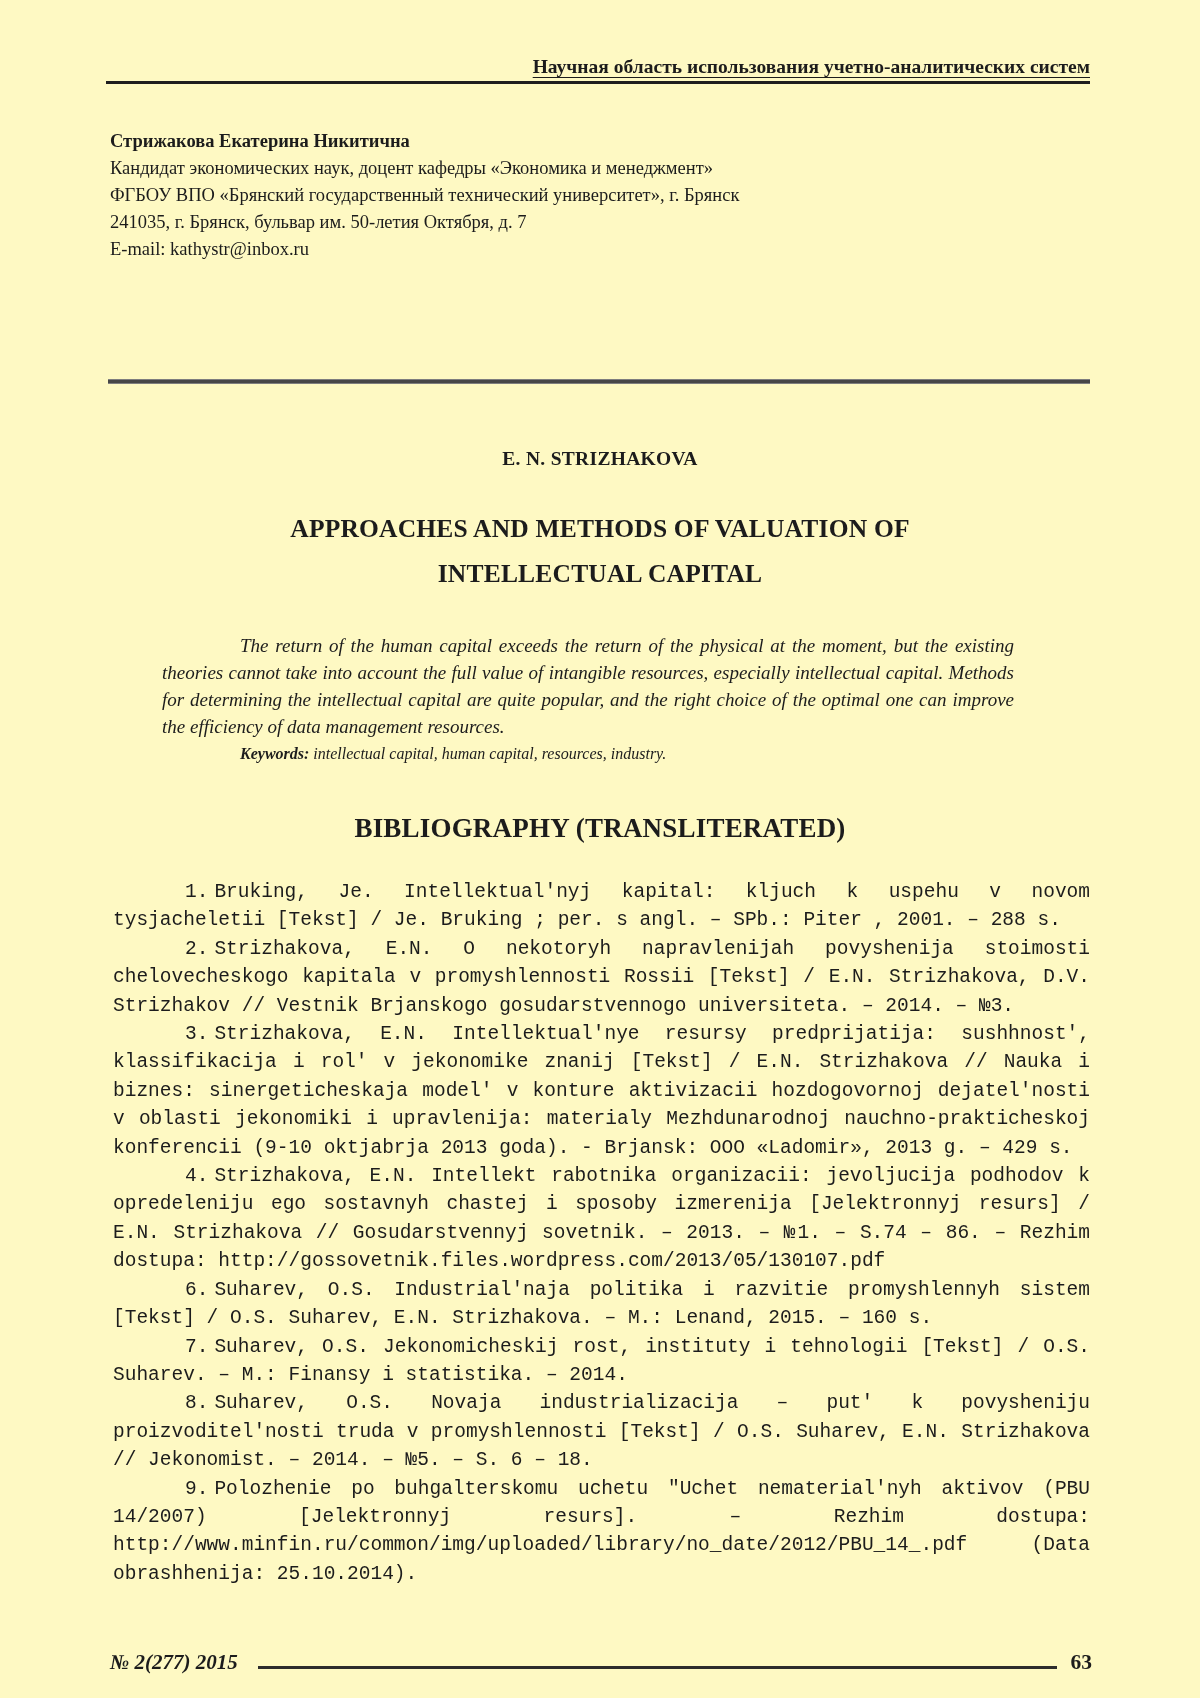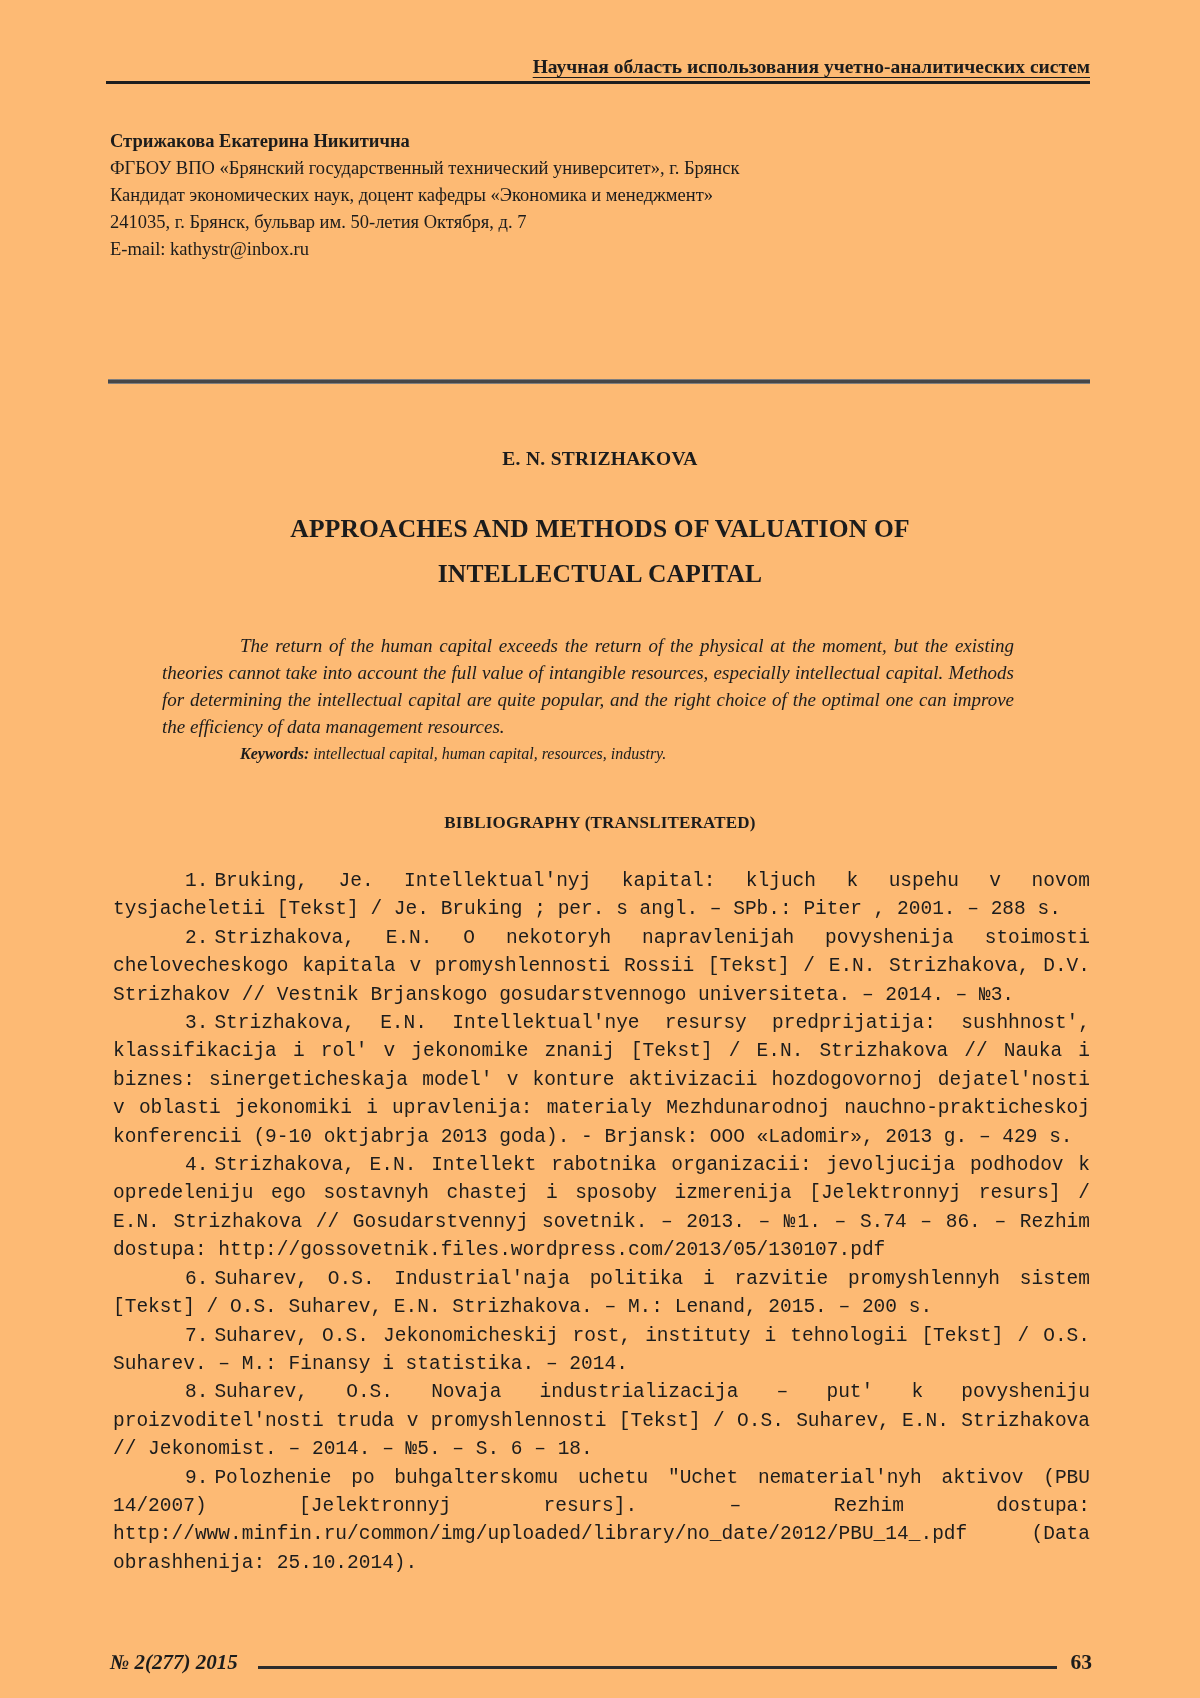--- a/index.html
+++ b/index.html
@@ -6,21 +6,21 @@
   body {
     width: 1200px;
     background: #ffffff;
     font-family: "Liberation Serif", "DejaVu Serif", serif;
     color: #1c1c1c;
   }
   .page {
     position: relative;
     width: 1200px;
     height: 1698px;
-    background: #fdba74;
+    background: #fef9c3;
     overflow: hidden;
   }
 
   
   .running-head {
     margin: 56px 110px 0 106px;
     text-align: right;
     font-weight: bold;
     font-size: 19.5px;
     border-bottom: 3px solid #1e1e1e;
@@ -78,21 +78,21 @@
     font-size: 16px;
     line-height: 27px;
     text-indent: 78px;
   }
   .keywords .kw-label { font-weight: bold; }
 
   .bib-heading {
     margin: 46px 110px 0 110px;
     text-align: center;
     font-weight: bold;
-    font-size: 17px;
+    font-size: 27px;
     letter-spacing: 0.2px;
   }
 
   .bibliography {
     margin: 34px 110px 8px 113px;
     width: 977px;
     font-size: 19.5px;
     line-height: 28.4px;
     text-align: justify;
     font-family: Liberation Mono, monospace;
@@ -134,22 +134,22 @@
 <body>
 
 <div class="page">
 
   <div class="running-head">
     <span>Научная область использования учетно-аналитических систем</span>
   </div>
 
   <div class="author-block">
     <div class="name">Стрижакова Екатерина Никитична</div>
+    <div>Кандидат экономических наук, доцент кафедры «Экономика и менеджмент»</div>
     <div>ФГБОУ ВПО «Брянский государственный технический университет», г. Брянск</div>
-    <div>Кандидат экономических наук, доцент кафедры «Экономика и менеджмент»</div>
     <div>241035, г. Брянск, бульвар им. 50-летия Октября, д. 7</div>
     <div>E-mail: kathystr@inbox.ru</div>
   </div>
 
   <div class="section-divider"></div>
 
   <div class="author-latin">E. N. STRIZHAKOVA</div>
 
   <h1 class="article-title">APPROACHES AND METHODS OF VALUATION OF INTELLECTUAL CAPITAL</h1>
 
@@ -157,21 +157,21 @@
 
   <p class="keywords"><span class="kw-label">Keywords:</span><span> intellectual capital, human capital, resources, industry.</span></p>
 
   <div class="bib-heading">BIBLIOGRAPHY (TRANSLITERATED)</div>
 
   <div class="bibliography">
     <p class="bib-item"><span class="bib-num">1.</span><span>Bruking, Je. Intellektual'nyj kapital: kljuch k uspehu v novom tysjacheletii [Tekst] / Je. Bruking ; per. s angl. – SPb.: Piter , 2001. – 288 s.</span></p>
     <p class="bib-item"><span class="bib-num">2.</span><span>Strizhakova, E.N. O nekotoryh napravlenijah povyshenija stoimosti chelovecheskogo kapitala v promyshlennosti Rossii [Tekst] / E.N. Strizhakova, D.V. Strizhakov // Vestnik Brjanskogo gosudarstvennogo universiteta. – 2014. – №3.</span></p>
     <p class="bib-item"><span class="bib-num">3.</span><span>Strizhakova, E.N.  Intellektual'nye resursy predprijatija: sushhnost', klassifikacija i rol' v jekonomike znanij [Tekst] / E.N. Strizhakova // Nauka i biznes: sinergeticheskaja model' v konture aktivizacii hozdogovornoj dejatel'nosti v oblasti jekonomiki i upravlenija: materialy Mezhdunarodnoj nauchno-prakticheskoj konferencii (9-10 oktjabrja 2013 goda). - Brjansk: OOO «Ladomir», 2013 g. – 429 s.</span></p>
     <p class="bib-item"><span class="bib-num">4.</span><span>Strizhakova, E.N. Intellekt rabotnika organizacii: jevoljucija podhodov k opredeleniju ego sostavnyh chastej i sposoby izmerenija [Jelektronnyj resurs] / E.N. Strizhakova // Gosudarstvennyj sovetnik. – 2013. – №1. – S.74 – 86. – Rezhim dostupa: http://gossovetnik.files.wordpress.com/2013/05/130107.pdf</span></p>
-    <p class="bib-item"><span class="bib-num">6.</span><span>Suharev, O.S. Industrial'naja politika i razvitie promyshlennyh sistem [Tekst] / O.S. Suharev, E.N. Strizhakova. – M.: Lenand, 2015. – 200 s.</span></p>
+    <p class="bib-item"><span class="bib-num">6.</span><span>Suharev, O.S. Industrial'naja politika i razvitie promyshlennyh sistem [Tekst] / O.S. Suharev, E.N. Strizhakova. – M.: Lenand, 2015. – 160 s.</span></p>
     <p class="bib-item"><span class="bib-num">7.</span><span>Suharev, O.S. Jekonomicheskij rost, instituty i tehnologii [Tekst] / O.S. Suharev. – M.: Finansy i statistika. – 2014.</span></p>
     <p class="bib-item"><span class="bib-num">8.</span><span>Suharev, O.S. Novaja industrializacija – put' k povysheniju proizvoditel'nosti truda v promyshlennosti [Tekst] / O.S. Suharev, E.N. Strizhakova // Jekonomist. – 2014. – №5. – S. 6 – 18.</span></p>
     <p class="bib-item"><span class="bib-num">9.</span><span>Polozhenie po buhgalterskomu uchetu "Uchet nematerial'nyh aktivov (PBU 14/2007) [Jelektronnyj resurs]. – Rezhim dostupa: http://www.minfin.ru/common/img/uploaded/library/no_date/2012/PBU_14_.pdf (Data obrashhenija: 25.10.2014).</span></p>
   </div>
 
   <div class="footer">
     <span class="footer-issue">№ 2(277) 2015</span>
     <span class="footer-rule"></span>
     <span class="footer-page">63</span>
   </div>

